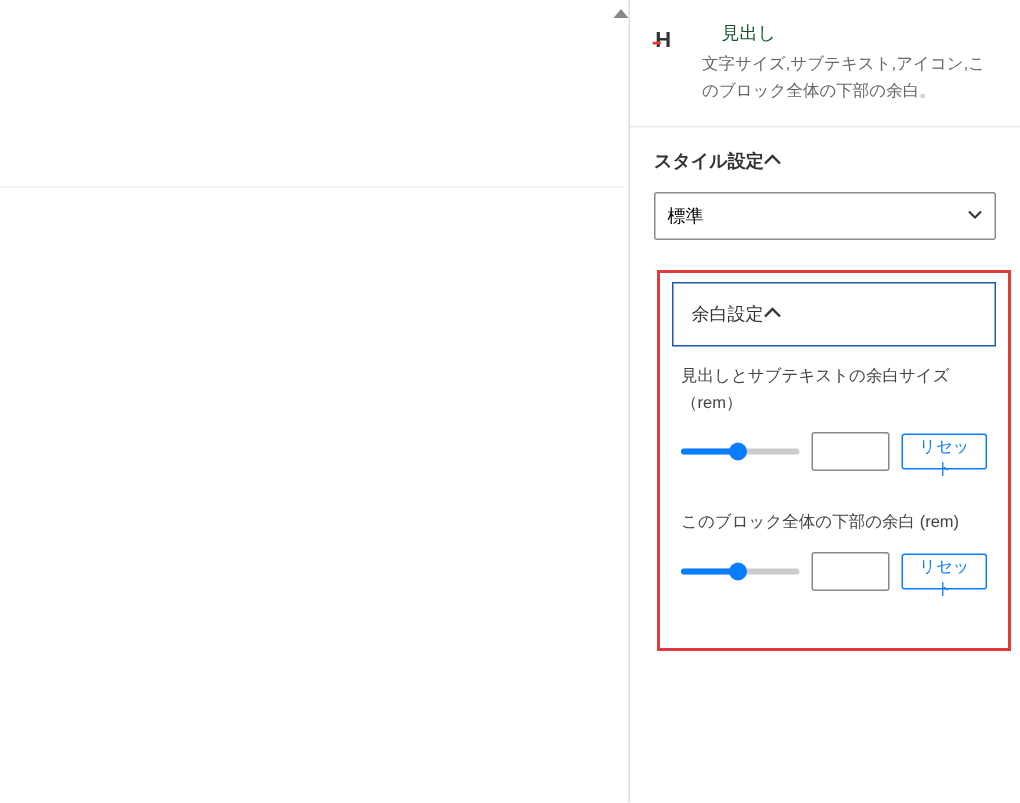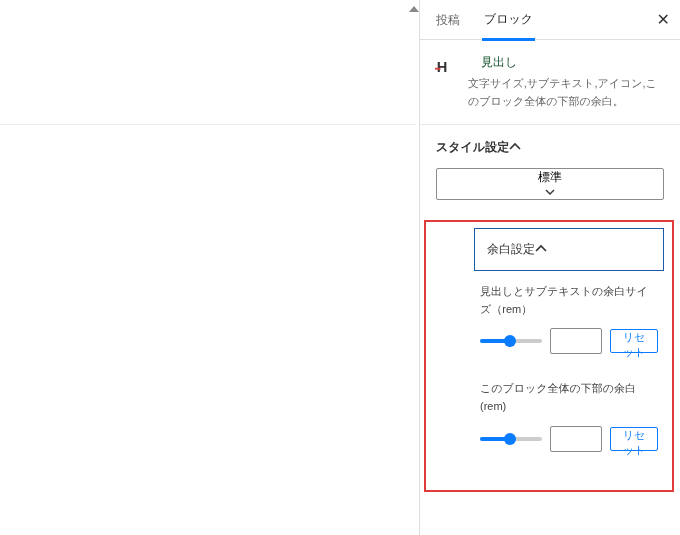--- a/index.html
+++ b/index.html
@@ -93,27 +93,25 @@
       height: 32px;
       border: 1px solid #8c8c8c;
       border-radius: 2px;
       font-size: 12px;
       padding: 0 8px;
       display: flex;
       align-items: center;
       justify-content: space-between;
       cursor: pointer;
       background: #fff;
-      flex-direction: column;
     }
     .highlight-box {
       border: 2px solid #e03c3c;
-      margin: 6px 6px 10px 4px;
+      margin: 6px 6px 10px 18px;
       padding-bottom: 12px;
-      padding-left: 40px;
     }
     .highlight-box .section-head {
       border: 1px solid #1c5aa8;
       margin: 6px 8px 12px;
       padding: 12px 12px;
       font-weight: 500;
     }
     .margin-control { padding: 0 14px 26px; }
     .margin-label { font-size: 11px; color: #444; line-height: 1.6; margin-bottom: 10px; }
     .control-row { display: flex; align-items: center; gap: 8px; }
@@ -159,25 +157,20 @@
   </style>
 </head>
 <body>
 
 <div class="main-area">
   <span class="scroll-triangle"></span>
 </div>
 
 <aside class="sidebar">
 
-  <div class="tabs">
-    <div class="tab">投稿</div>
-    <div class="tab active">ブロック</div>
-    <span class="close">✕</span>
-  </div>
 
   <div class="block-card">
     <span class="block-icon">
       <svg width="22" height="22" viewBox="0 0 24 24">
         <text x="2" y="18" font-size="16" font-weight="700" fill="#333">H</text>
         <rect x="0" y="14" width="6" height="2" fill="#e03c3c"></rect>
       </svg>
     </span>
     <div>
       <div class="block-title">見出し</div>

